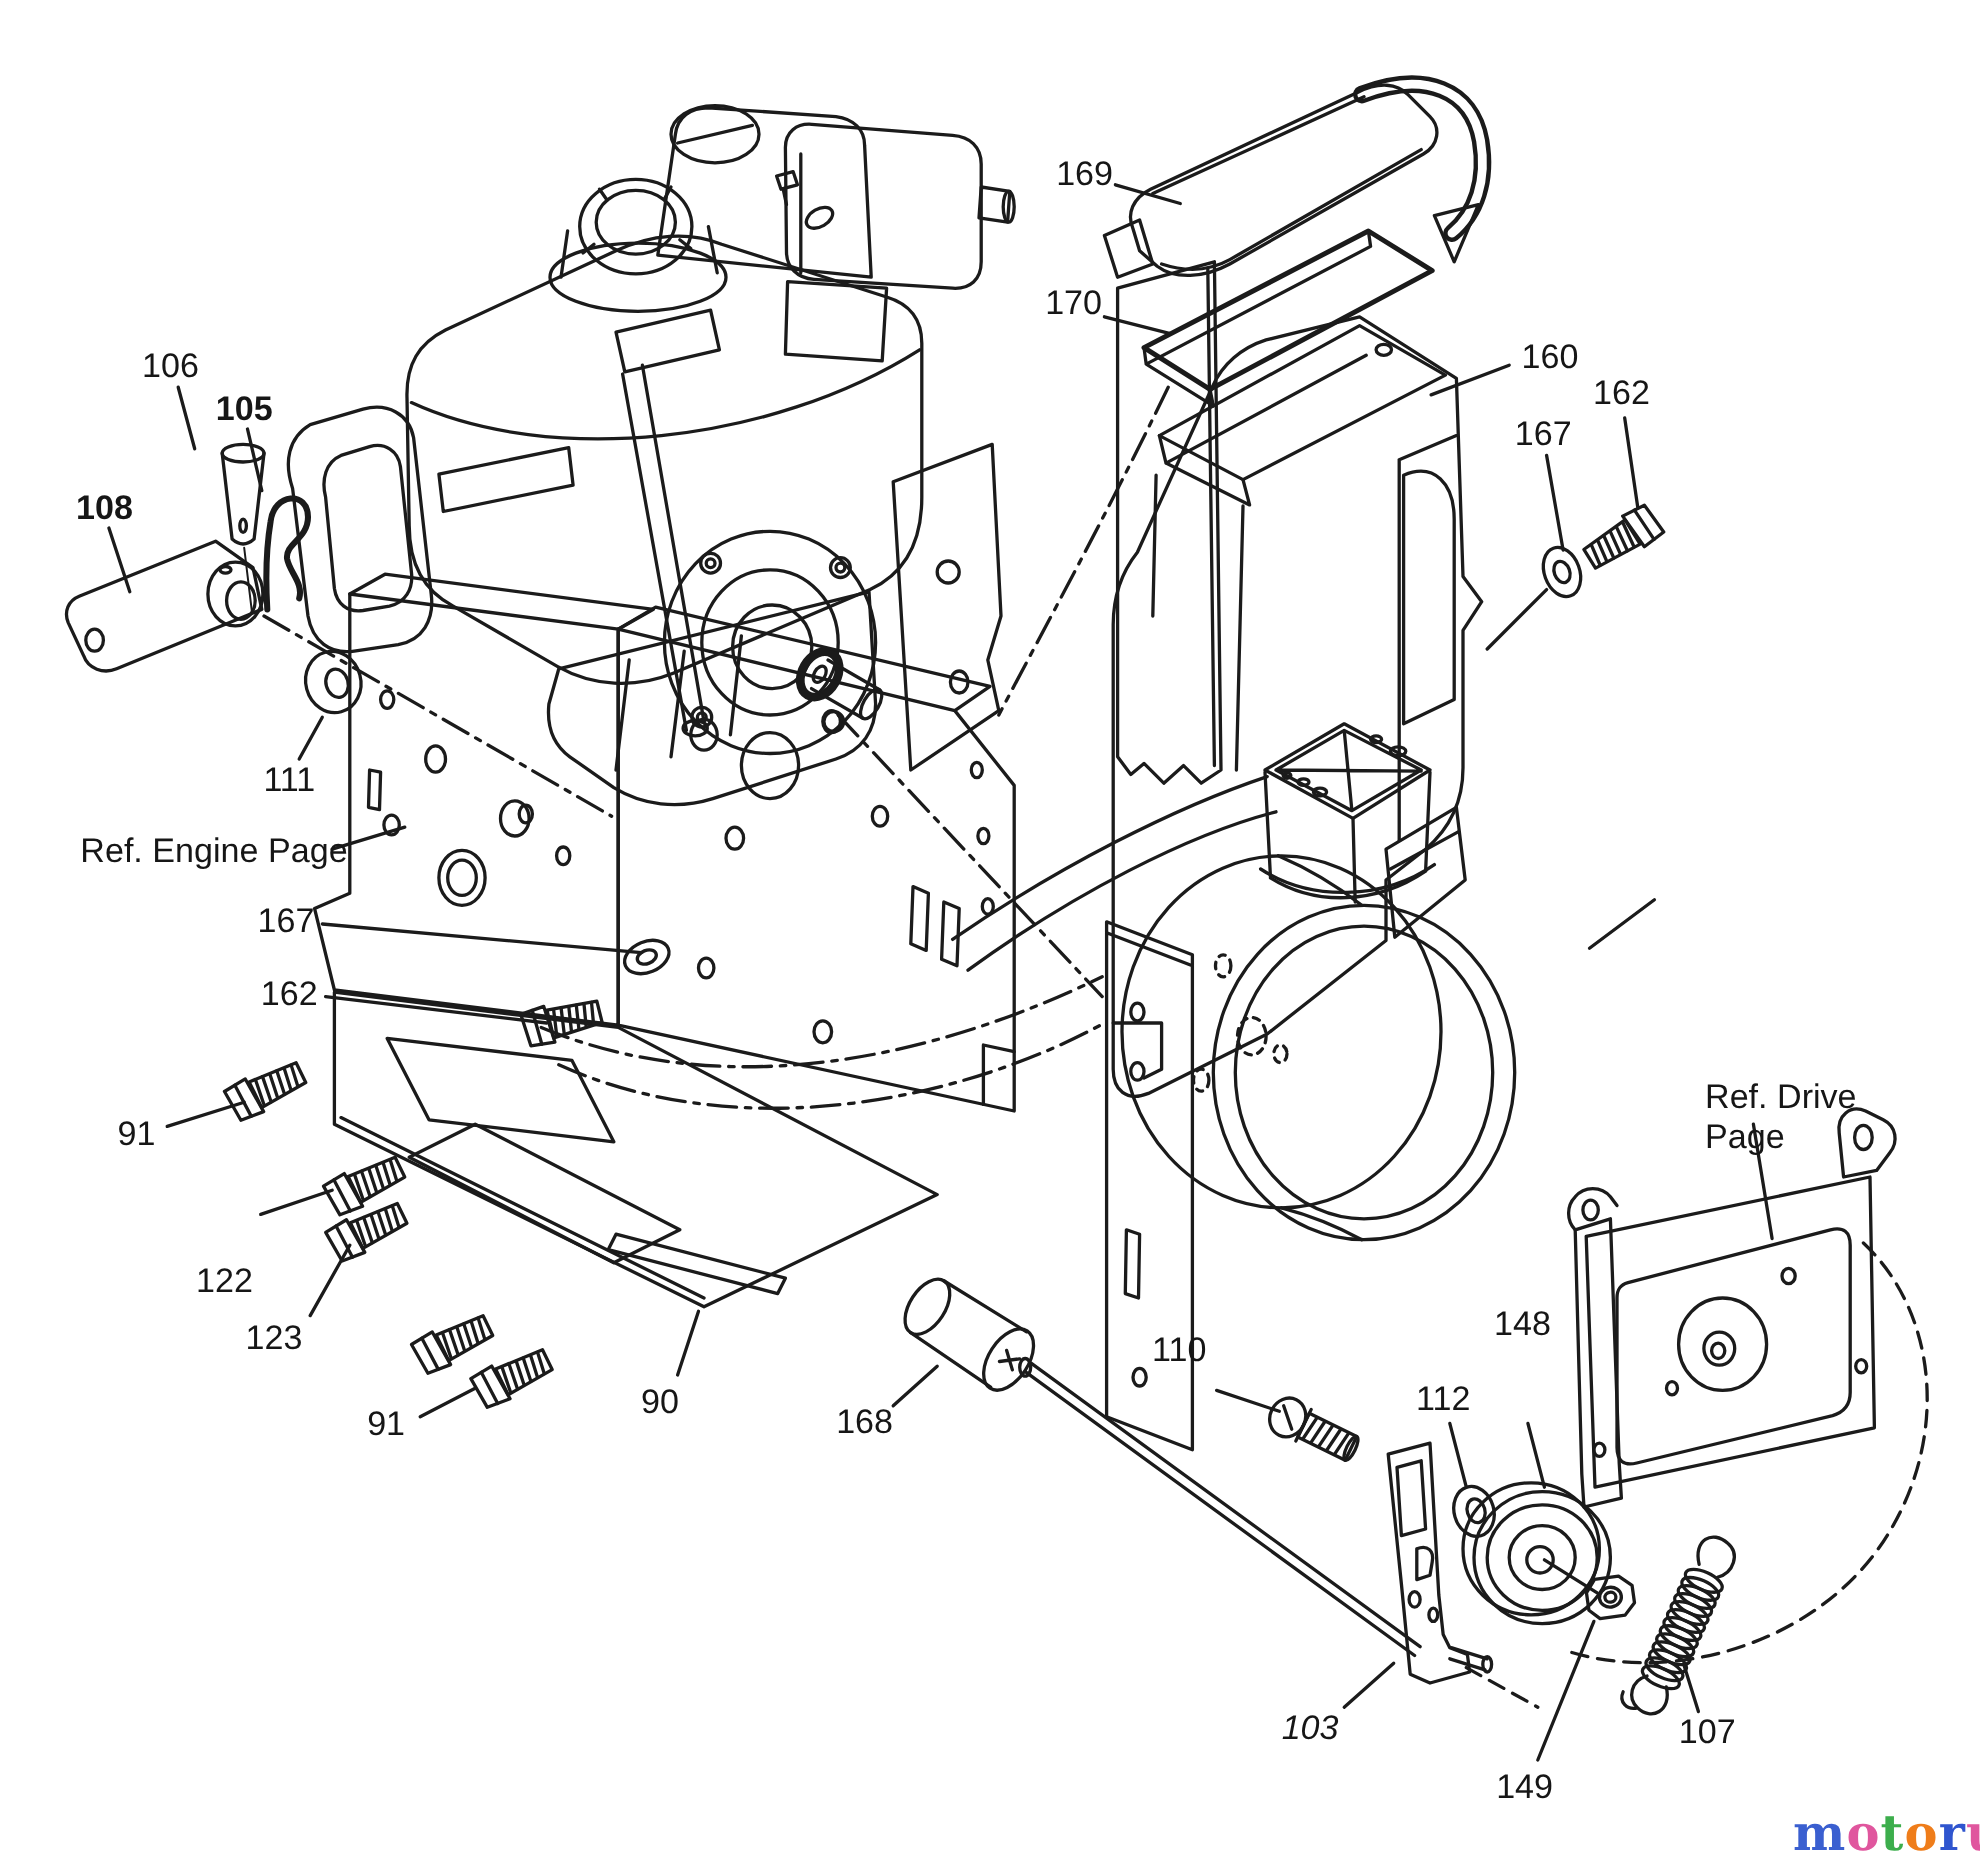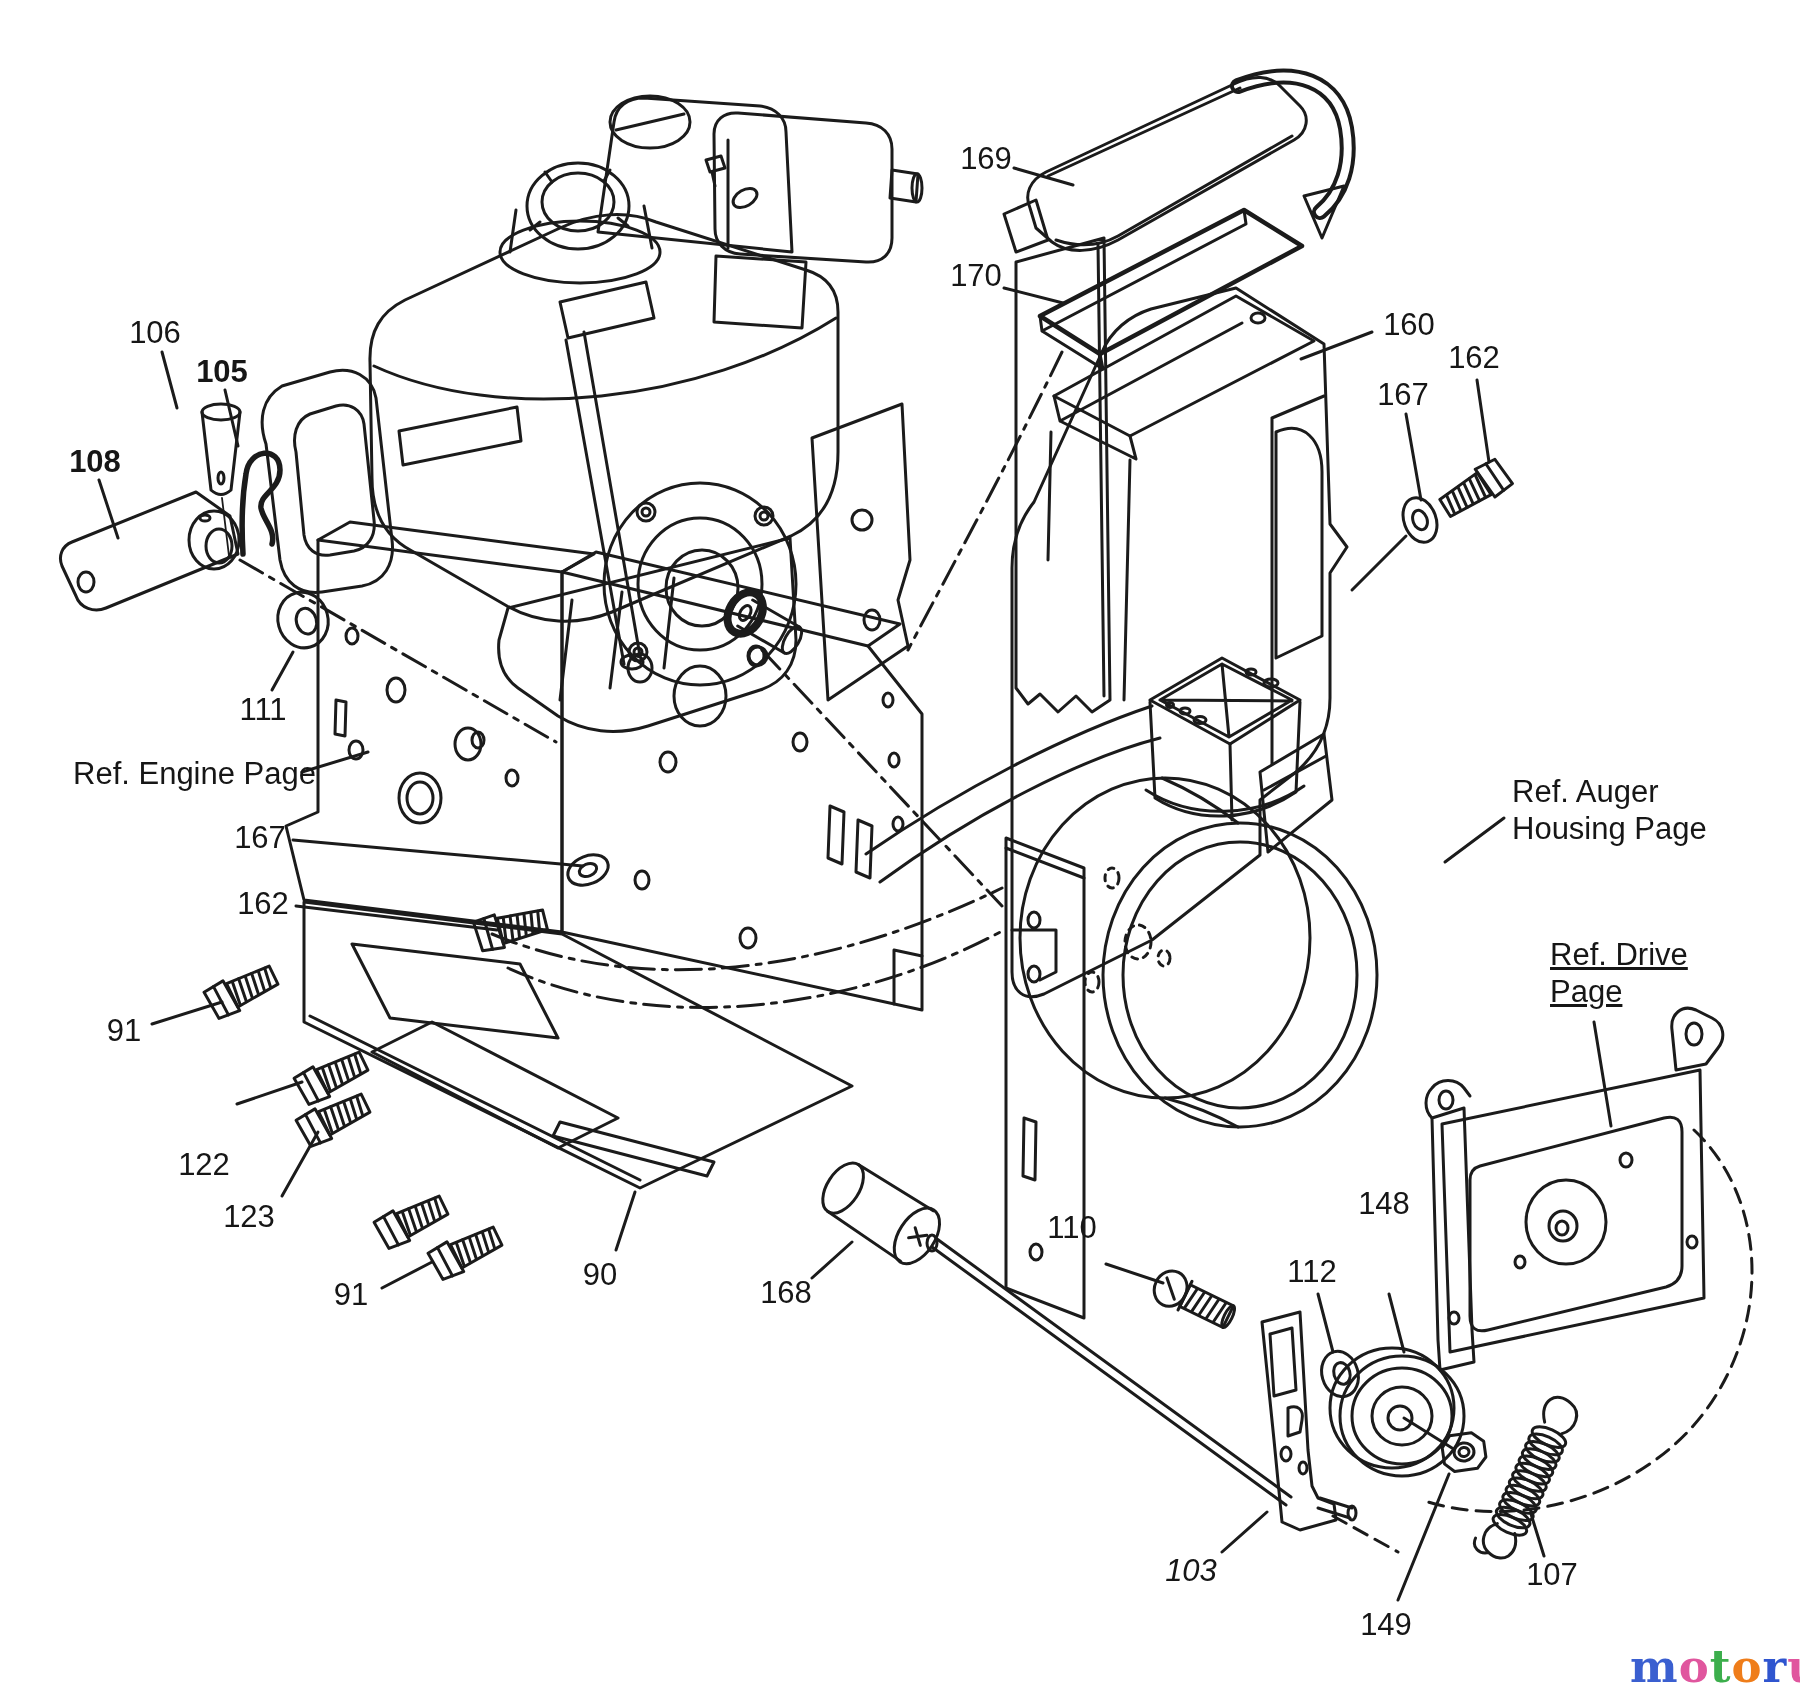--- a/index.html
+++ b/index.html
@@ -437,25 +437,21 @@
       </div>
       <div class="plabel center" style="left: 1409px; top: 324px;">
         <div>160</div>
       </div>
       <div class="plabel center" style="left: 1474px; top: 357px;">
         <div>162</div>
       </div>
       <div class="plabel center" style="left: 1403px; top: 394px;">
         <div>167</div>
       </div>
-      <div class="plabel left" style="left: 1512px; top: 810px;">
-        <div>Ref. Auger</div>
-        <div>Housing Page</div>
-      </div>
-      <div class="plabel left" style="left: 1550px; top: 973px; text-decoration: underline;">
+      <div class="plabel left" style="left: 1550px; top: 1015px;">
         <div>Ref. Drive</div>
         <div>Page</div>
       </div>
     </div>
 
 <div id="watermark"><span style="color: rgb(58, 95, 208);">m</span><span style="color: rgb(224, 86, 158);">o</span><span style="color: rgb(60, 174, 76);">t</span><span style="color: rgb(239, 125, 26);">o</span><span style="color: rgb(47, 85, 207);">r</span><span style="color: rgb(224, 86, 158);">u</span></div>
 
 </div>
 
 </body></html>

